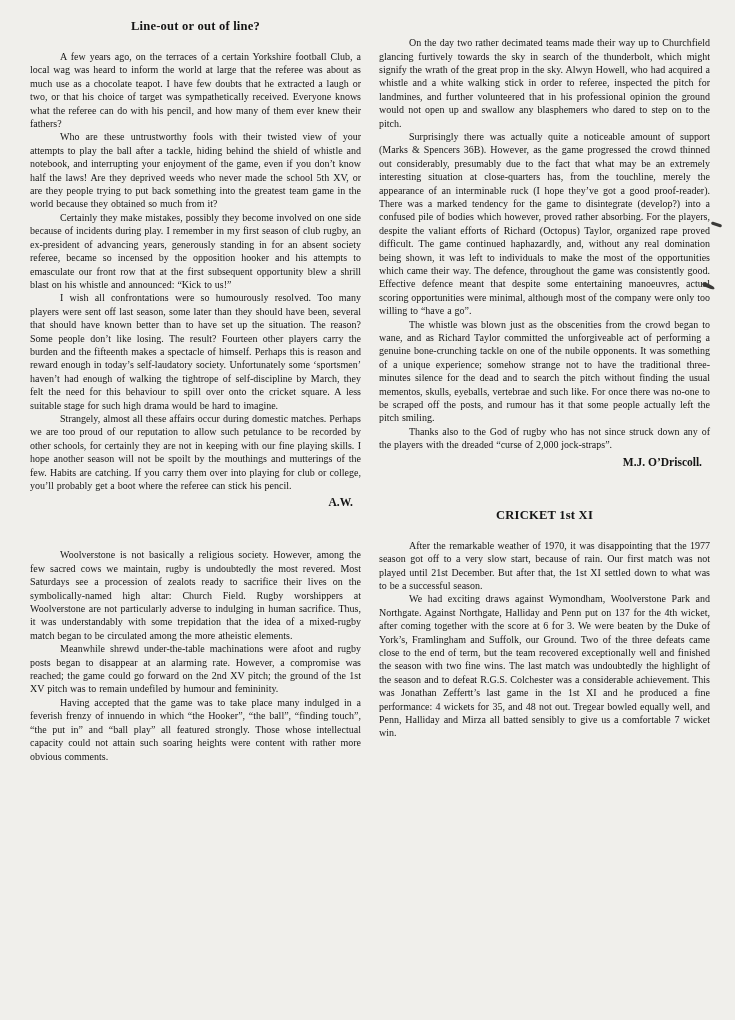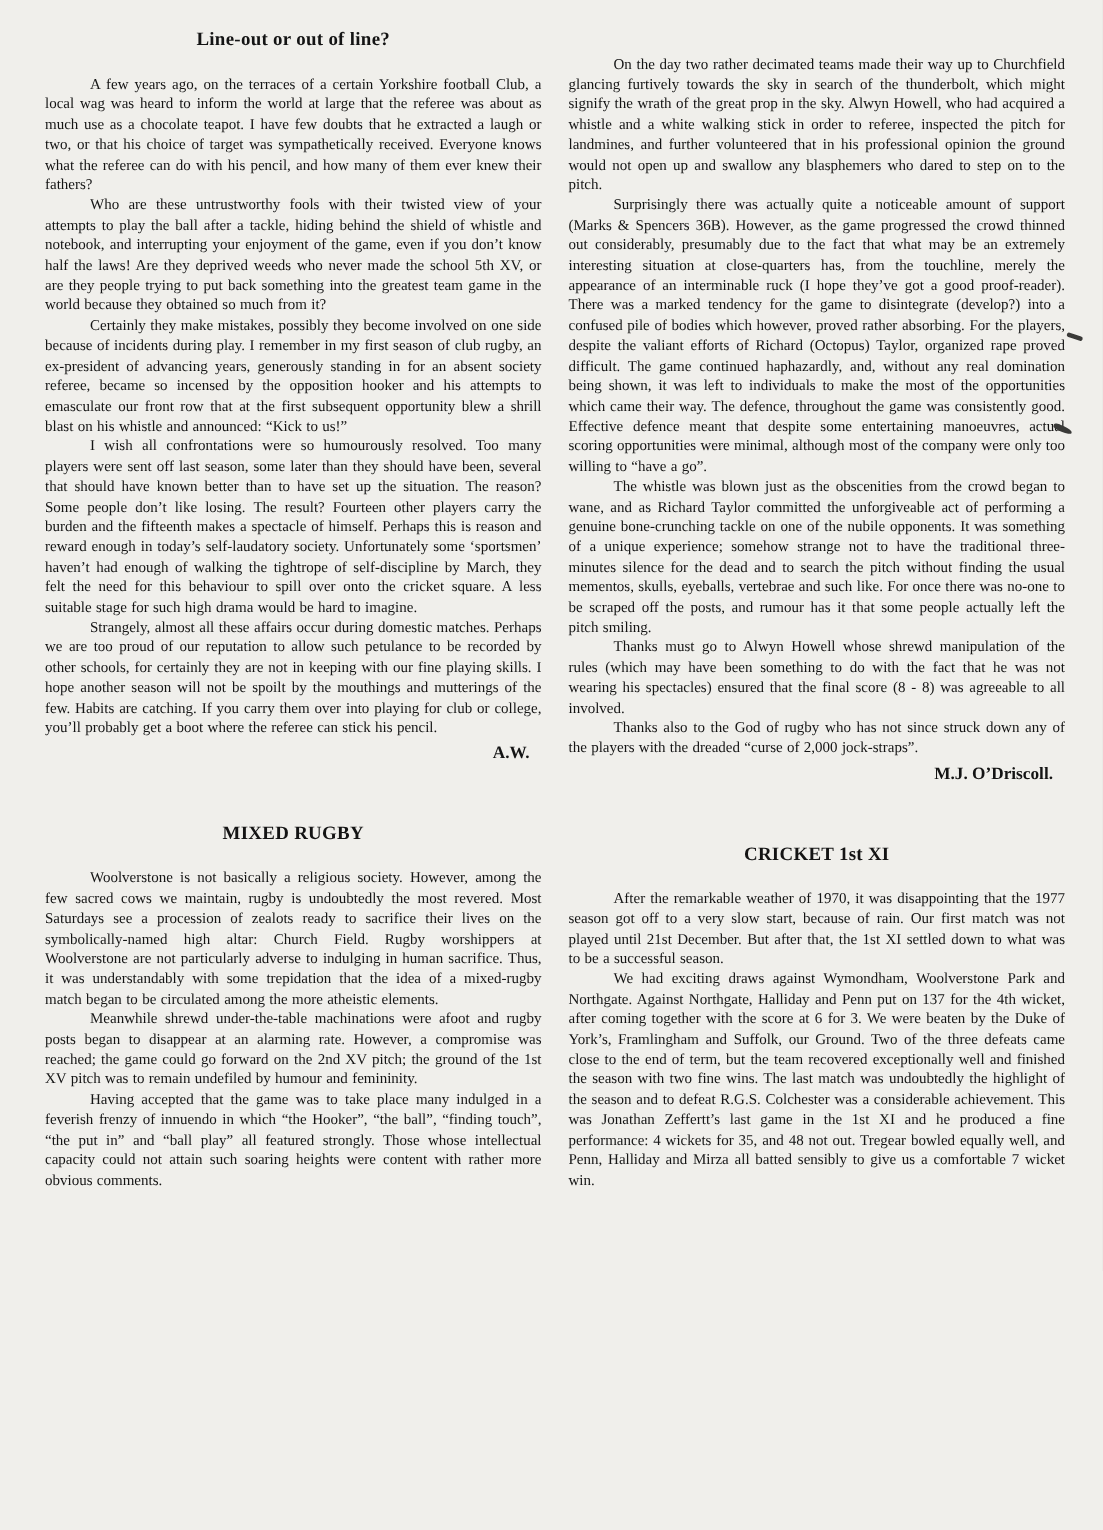--- a/index.html
+++ b/index.html
@@ -14,21 +14,21 @@
     background: #f0efeb;
     overflow: hidden;
     font-family: "Liberation Serif", serif;
     color: #141414;
     box-sizing: border-box;
     padding: 13px 25px 0 30px;
   }
   .columns {
     display: flex;
     gap: 18px;
-    align-items: flex-end;
+    align-items: center;
   }
   .column {
     flex: 1 1 0;
     min-width: 0;
   }
   article { display: block; }
   article + article { margin-top: 40px; }
   .article-title {
     font-size: 12.6px;
     font-weight: bold;
@@ -80,35 +80,33 @@
           <div class="article-body">
             <p>A few years ago, on the terraces of a certain Yorkshire football Club, a local wag was heard to inform the world at large that the referee was about as much use as a chocolate teapot. I have few doubts that he extracted a laugh or two, or that his choice of target was sympathetically received. Everyone knows what the referee can do with his pencil, and how many of them ever knew their fathers?</p>
             <p>Who are these untrustworthy fools with their twisted view of your attempts to play the ball after a tackle, hiding behind the shield of whistle and notebook, and interrupting your enjoyment of the game, even if you don’t know half the laws! Are they deprived weeds who never made the school 5th XV, or are they people trying to put back something into the greatest team game in the world because they obtained so much from it?</p>
             <p>Certainly they make mistakes, possibly they become involved on one side because of incidents during play. I remember in my first season of club rugby, an ex-president of advancing years, generously standing in for an absent society referee, became so incensed by the opposition hooker and his attempts to emasculate our front row that at the first subsequent opportunity blew a shrill blast on his whistle and announced: “Kick to us!”</p>
             <p>I wish all confrontations were so humourously resolved. Too many players were sent off last season, some later than they should have been, several that should have known better than to have set up the situation. The reason? Some people don’t like losing. The result? Fourteen other players carry the burden and the fifteenth makes a spectacle of himself. Perhaps this is reason and reward enough in today’s self-laudatory society. Unfortunately some ‘sportsmen’ haven’t had enough of walking the tightrope of self-discipline by March, they felt the need for this behaviour to spill over onto the cricket square. A less suitable stage for such high drama would be hard to imagine.</p>
             <p>Strangely, almost all these affairs occur during domestic matches. Perhaps we are too proud of our reputation to allow such petulance to be recorded by other schools, for certainly they are not in keeping with our fine playing skills. I hope another season will not be spoilt by the mouthings and mutterings of the few. Habits are catching. If you carry them over into playing for club or college, you’ll probably get a boot where the referee can stick his pencil.</p>
           </div>
           <div class="signature">A.W.</div>
         </article>
         <article>
-          <h3 class="article-title">MIXED RUGBY</h3>
           <div class="article-body">
             <p>Woolverstone is not basically a religious society. However, among the few sacred cows we maintain, rugby is undoubtedly the most revered. Most Saturdays see a procession of zealots ready to sacrifice their lives on the symbolically-named high altar: Church Field. Rugby worshippers at Woolverstone are not particularly adverse to indulging in human sacrifice. Thus, it was understandably with some trepidation that the idea of a mixed-rugby match began to be circulated among the more atheistic elements.</p>
             <p>Meanwhile shrewd under-the-table machinations were afoot and rugby posts began to disappear at an alarming rate. However, a compromise was reached; the game could go forward on the 2nd XV pitch; the ground of the 1st XV pitch was to remain undefiled by humour and femininity.</p>
             <p>Having accepted that the game was to take place many indulged in a feverish frenzy of innuendo in which “the Hooker”, “the ball”, “finding touch”, “the put in” and “ball play” all featured strongly. Those whose intellectual capacity could not attain such soaring heights were content with rather more obvious comments.</p>
           </div>
         </article>
       </div>
     <div class="column">
         <article>
           <div class="article-body">
             <p>On the day two rather decimated teams made their way up to Churchfield glancing furtively towards the sky in search of the thunderbolt, which might signify the wrath of the great prop in the sky. Alwyn Howell, who had acquired a whistle and a white walking stick in order to referee, inspected the pitch for landmines, and further volunteered that in his professional opinion the ground would not open up and swallow any blasphemers who dared to step on to the pitch.</p>
             <p>Surprisingly there was actually quite a noticeable amount of support (Marks &amp; Spencers 36B). However, as the game progressed the crowd thinned out considerably, presumably due to the fact that what may be an extremely interesting situation at close-quarters has, from the touchline, merely the appearance of an interminable ruck (I hope they’ve got a good proof-reader). There was a marked tendency for the game to disintegrate (develop?) into a confused pile of bodies which however, proved rather absorbing. For the players, despite the valiant efforts of Richard (Octopus) Taylor, organized rape proved difficult. The game continued haphazardly, and, without any real domination being shown, it was left to individuals to make the most of the opportunities which came their way. The defence, throughout the game was consistently good. Effective defence meant that despite some entertaining manoeuvres, actual scoring opportunities were minimal, although most of the company were only too willing to “have a go”.</p>
             <p>The whistle was blown just as the obscenities from the crowd began to wane, and as Richard Taylor committed the unforgiveable act of performing a genuine bone-crunching tackle on one of the nubile opponents. It was something of a unique experience; somehow strange not to have the traditional three-minutes silence for the dead and to search the pitch without finding the usual mementos, skulls, eyeballs, vertebrae and such like. For once there was no-one to be scraped off the posts, and rumour has it that some people actually left the pitch smiling.</p>
-            <p>Thanks must go to Alwyn Howell whose shrewd manipulation of the rules (which may have been something to do with the fact that he was not wearing his spectacles) ensured that the final score (8 - 8) was agreeable to all involved.</p>
             <p>Thanks also to the God of rugby who has not since struck down any of the players with the dreaded “curse of 2,000 jock-straps”.</p>
           </div>
           <div class="signature">M.J. O’Driscoll.</div>
         </article>
         <article>
           <h3 class="article-title">CRICKET 1st XI</h3>
           <div class="article-body">
             <p>After the remarkable weather of 1970, it was disappointing that the 1977 season got off to a very slow start, because of rain. Our first match was not played until 21st December. But after that, the 1st XI settled down to what was to be a successful season.</p>
             <p>We had exciting draws against Wymondham, Woolverstone Park and Northgate. Against Northgate, Halliday and Penn put on 137 for the 4th wicket, after coming together with the score at 6 for 3. We were beaten by the Duke of York’s, Framlingham and Suffolk, our Ground. Two of the three defeats came close to the end of term, but the team recovered exceptionally well and finished the season with two fine wins. The last match was undoubtedly the highlight of the season and to defeat R.G.S. Colchester was a considerable achievement. This was Jonathan Zeffertt’s last game in the 1st XI and he produced a fine performance: 4 wickets for 35, and 48 not out. Tregear bowled equally well, and Penn, Halliday and Mirza all batted sensibly to give us a comfortable 7 wicket win.</p>
           </div>

